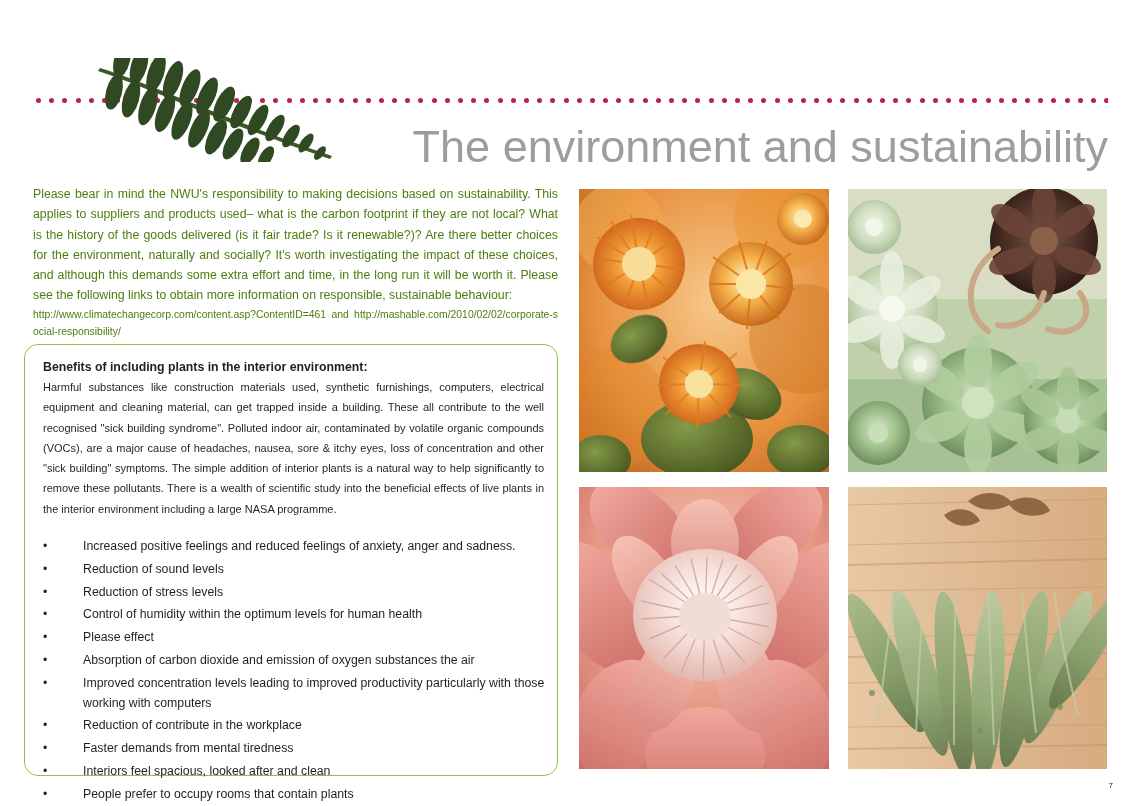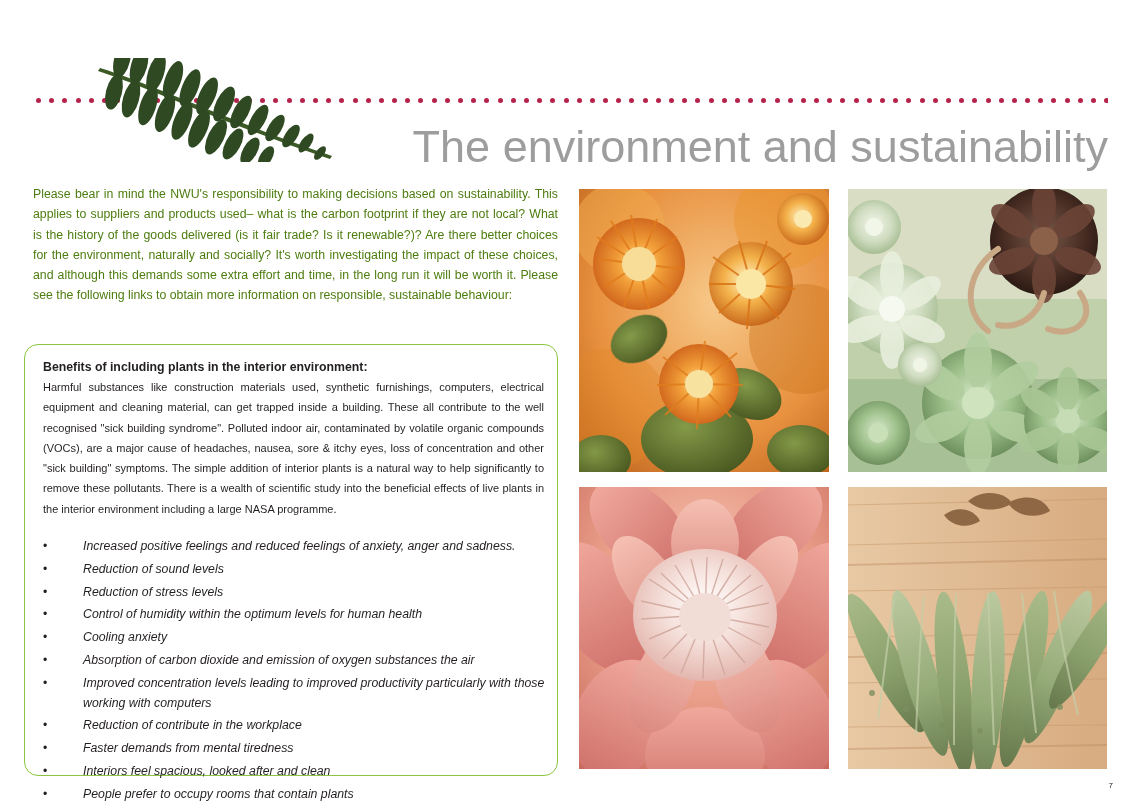--- a/index.html
+++ b/index.html
@@ -118,21 +118,20 @@
   }
   .bullet-list li .bullet {
     width: 48px;
     flex: 0 0 48px;
     padding-left: 8px;
     box-sizing: border-box;
     color: #231f20;
   }
   .bullet-list li .btext {
     flex: 1 1 auto;
-    font-style: italic;
   }
   .bullet-list li.justify .btext {
     text-align: justify;
   }
 
   
   .photo {
     position: absolute;
     overflow: hidden;
     background: #cfcfcf;
@@ -276,20 +275,21 @@
 
         <ellipse cx="228" cy="95" rx="4" ry="8" transform="rotate(40 228 95)"></ellipse>
       </g>
     </svg>
   </div>
 
   <div class="title">The environment and sustainability</div>
 
   <div class="intro">
     <span>Please bear in mind the NWU's responsibility to making decisions based on sustainability. This applies to suppliers and products used– what is the carbon footprint if they are not local? What is the history of the goods delivered (is it fair trade? Is it renewable?)? Are there better choices for the environment, naturally and socially? It's worth investigating the impact of these choices, and although this demands some extra effort and time, in the long run it will be worth it. Please see the following links to obtain more information on responsible, sustainable behaviour:</span>
+    <div class="links">http://www.climatechangecorp.com/content.asp?ContentID=461 and http://mashable.com/2010/02/02/corporate-social-responsibility/</div>
   </div>
 
   <div class="benefits-box">
     <div class="benefits-heading">Benefits of including plants in the interior environment:</div>
     <div class="benefits-body">Harmful substances like construction materials used, synthetic furnishings, computers, electrical equipment and cleaning material, can get trapped inside a building. These all contribute to the well recognised "sick building syndrome". Polluted indoor air, contaminated by volatile organic compounds (VOCs), are a major cause of headaches, nausea, sore &amp; itchy eyes, loss of concentration and other "sick building" symptoms. The simple addition of interior plants is a natural way to help significantly to remove these pollutants.  There is a wealth of scientific study into the beneficial effects of live plants in the interior environment including a large NASA programme.</div>
     <ul class="bullet-list">
       <li class="justify">
           <span class="bullet">•</span>
           <span class="btext">Increased  positive  feelings  and  reduced  feelings  of  anxiety,  anger  and  sadness.</span>
         </li>
@@ -300,21 +300,21 @@
       <li>
           <span class="bullet">•</span>
           <span class="btext">Reduction of stress levels</span>
         </li>
       <li>
           <span class="bullet">•</span>
           <span class="btext">Control of humidity within the optimum levels for human health</span>
         </li>
       <li>
           <span class="bullet">•</span>
-          <span class="btext">Cooling anxiety</span>
+          <span class="btext">Please effect</span>
         </li>
       <li class="justify">
           <span class="bullet">•</span>
           <span class="btext">Absorption  of  carbon  dioxide  and  emission  of  oxygen  substances  the  air</span>
         </li>
       <li>
           <span class="bullet">•</span>
           <span class="btext">Improved concentration levels leading to improved productivity particularly with those working with computers</span>
         </li>
       <li>

